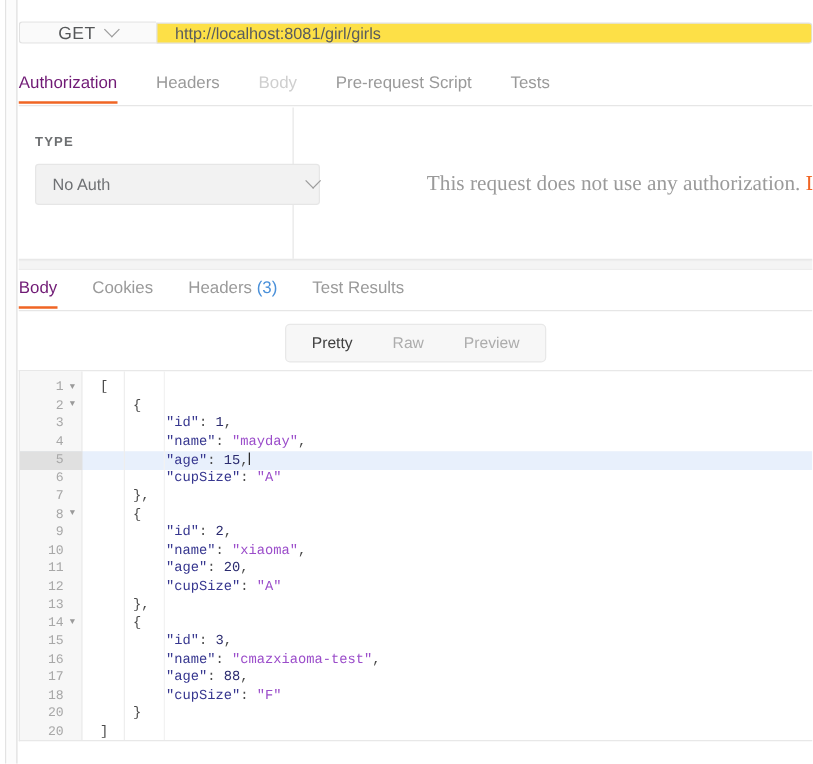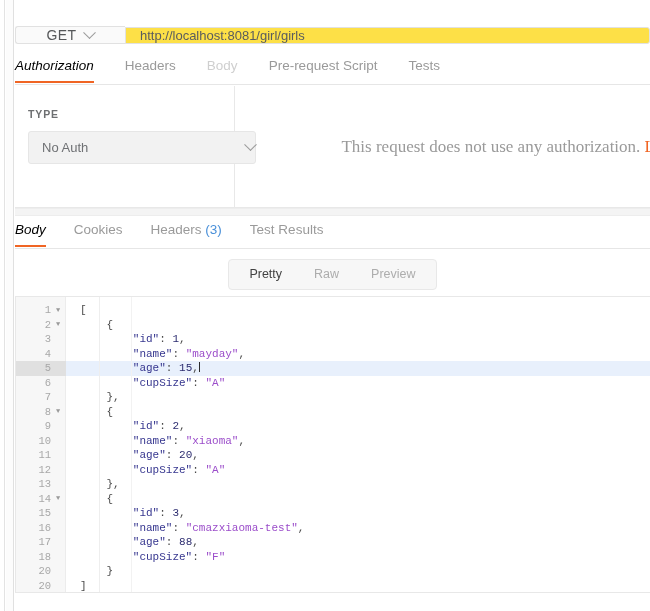--- a/index.html
+++ b/index.html
@@ -29,21 +29,21 @@
 
   
   .main {
     position: absolute; left: 15px; top: 0; right: 0; height: 611px;
     background: #ffffff;
   }
 
   
   .urlbar {
     position: absolute; left: 0; top: 8px; right: 0; height: 36px;
-    display: flex; align-items: flex-end;
+    display: flex; align-items: center;
   }
   .method-box {
     width: 110px;
     border: 1px solid #e1e1e1;
     border-right: none;
     background: #fafafa;
     display: flex; align-items: center; justify-content: center;
     gap: 9px;
     border-radius: 3px 0 0 3px;
   }
@@ -73,21 +73,21 @@
     border-bottom: 1px solid #e6e6e6;
   }
   .rtab {
     font-size: 13.5px;
     color: #9a9a9a;
     padding: 3px 0 9px 0;
     margin-right: 31px;
     position: relative;
     white-space: nowrap;
   }
-  .rtab.active { color: #000000; font-style: italic; }
+  .rtab.active { color: #701a75; }
   .rtab.disabled { color: #cfcfcf; }
   .rtab.active::after {
     content: ""; position: absolute; left: 0; right: 0; bottom: -1px;
     height: 2px; background: #f06524;
   }
 
   
   .auth-body {
     position: absolute; left: 0; top: 86px; right: 0; height: 122px;
     border-bottom: 1px solid #e8e8e8;

